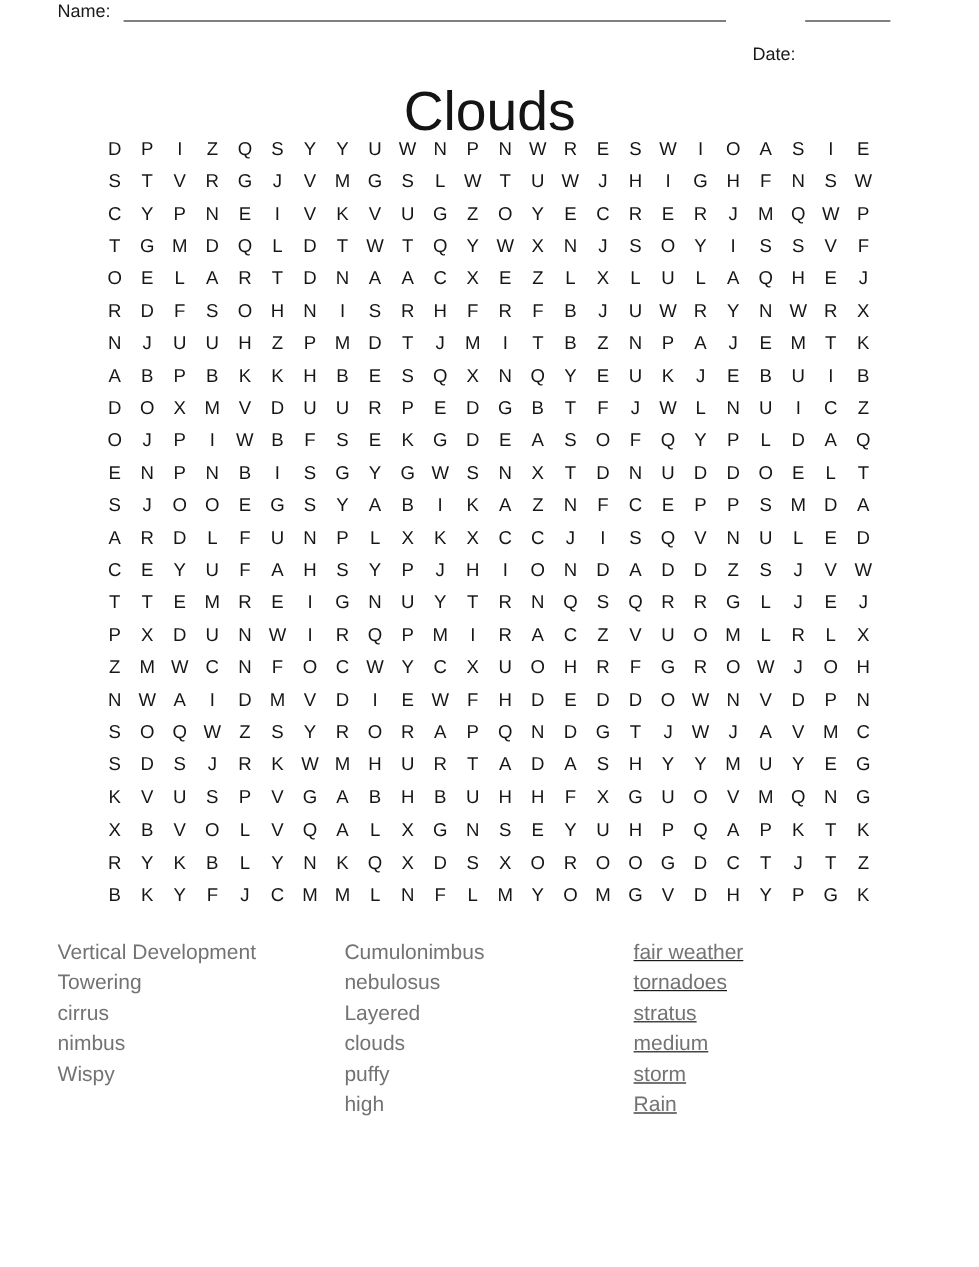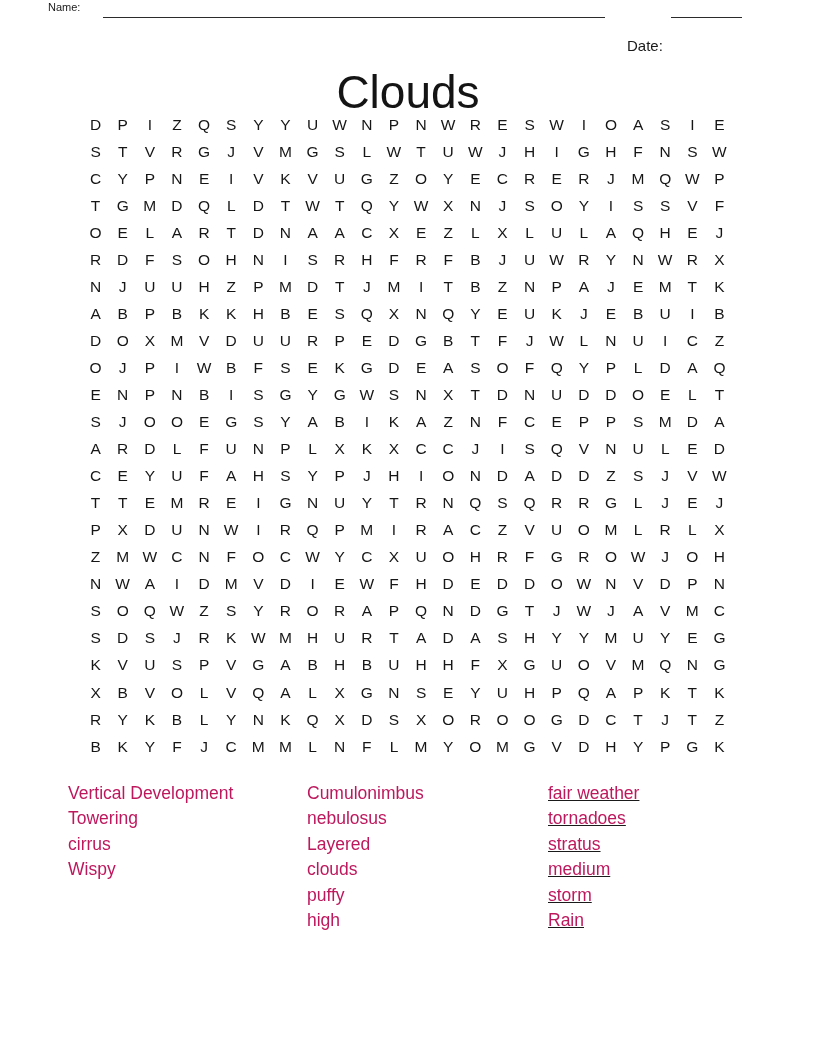--- a/index.html
+++ b/index.html
@@ -4,21 +4,21 @@
 <style>
   html, body { margin: 0; padding: 0; }
   body {
     width: 816px; height: 1056px;
     background: #ffffff;
     font-family: "Liberation Sans", sans-serif;
     color: #1a1a1a;
     position: relative;
     overflow: hidden;
   }
-  .name-label { position: absolute; left: 48px; top: 1px; font-size: 11px; }
+  .name-label { position: absolute; left: 48px; top: 1px; font-size: 15px; }
   .name-line  { position: absolute; left: 103px; top: 0; width: 502px; height: 17px; border-bottom: 1.6px solid #2b2b2b; }
   .date-label { position: absolute; left: 627px; top: 1px; font-size: 15px; margin-top: 36px; }
   .date-line  { position: absolute; left: 671px; top: 0; width: 71px; height: 17px; border-bottom: 1.6px solid #2b2b2b; }
 
   .title {
     position: absolute; left: 0; right: 0; top: 34px;
     text-align: center;
     font-size: 46px;
     font-weight: 400;
     color: #141414;
@@ -30,21 +30,21 @@
     grid-template-columns: repeat(24, 27.13px);
     grid-auto-rows: 27.05px;
   }
   .cell {
     display: flex; align-items: center; justify-content: center;
     font-size: 15.5px;
     color: #161616;
   }
 
   .word-col { position: absolute; top: 781px; }
-  .word-col .word { font-size: 17.5px; line-height: 25.4px; color: #be185d; margin-left: 20px; }
+  .word-col .word { font-size: 17.5px; line-height: 25.4px; color: #737373; }
   #wcol1 { left: 48px; }
   #wcol2 { left: 287px; }
   #wcol3 { left: 528px; text-decoration: underline; }
 </style>
 </head>
 <body>
 
 <div>
 
   <span class="name-label">Name:</span>
@@ -631,20 +631,21 @@
       <div class="cell">Y</div>
       <div class="cell">P</div>
       <div class="cell">G</div>
       <div class="cell">K</div>
     </div>
 
   <div class="word-col" id="wcol1">
       <div class="word">Vertical Development</div>
       <div class="word">Towering</div>
       <div class="word">cirrus</div>
+      <div class="word">nimbus</div>
       <div class="word">Wispy</div>
     </div>
   <div class="word-col" id="wcol2">
       <div class="word">Cumulonimbus</div>
       <div class="word">nebulosus</div>
       <div class="word">Layered</div>
       <div class="word">clouds</div>
       <div class="word">puffy</div>
       <div class="word">high</div>
     </div>

